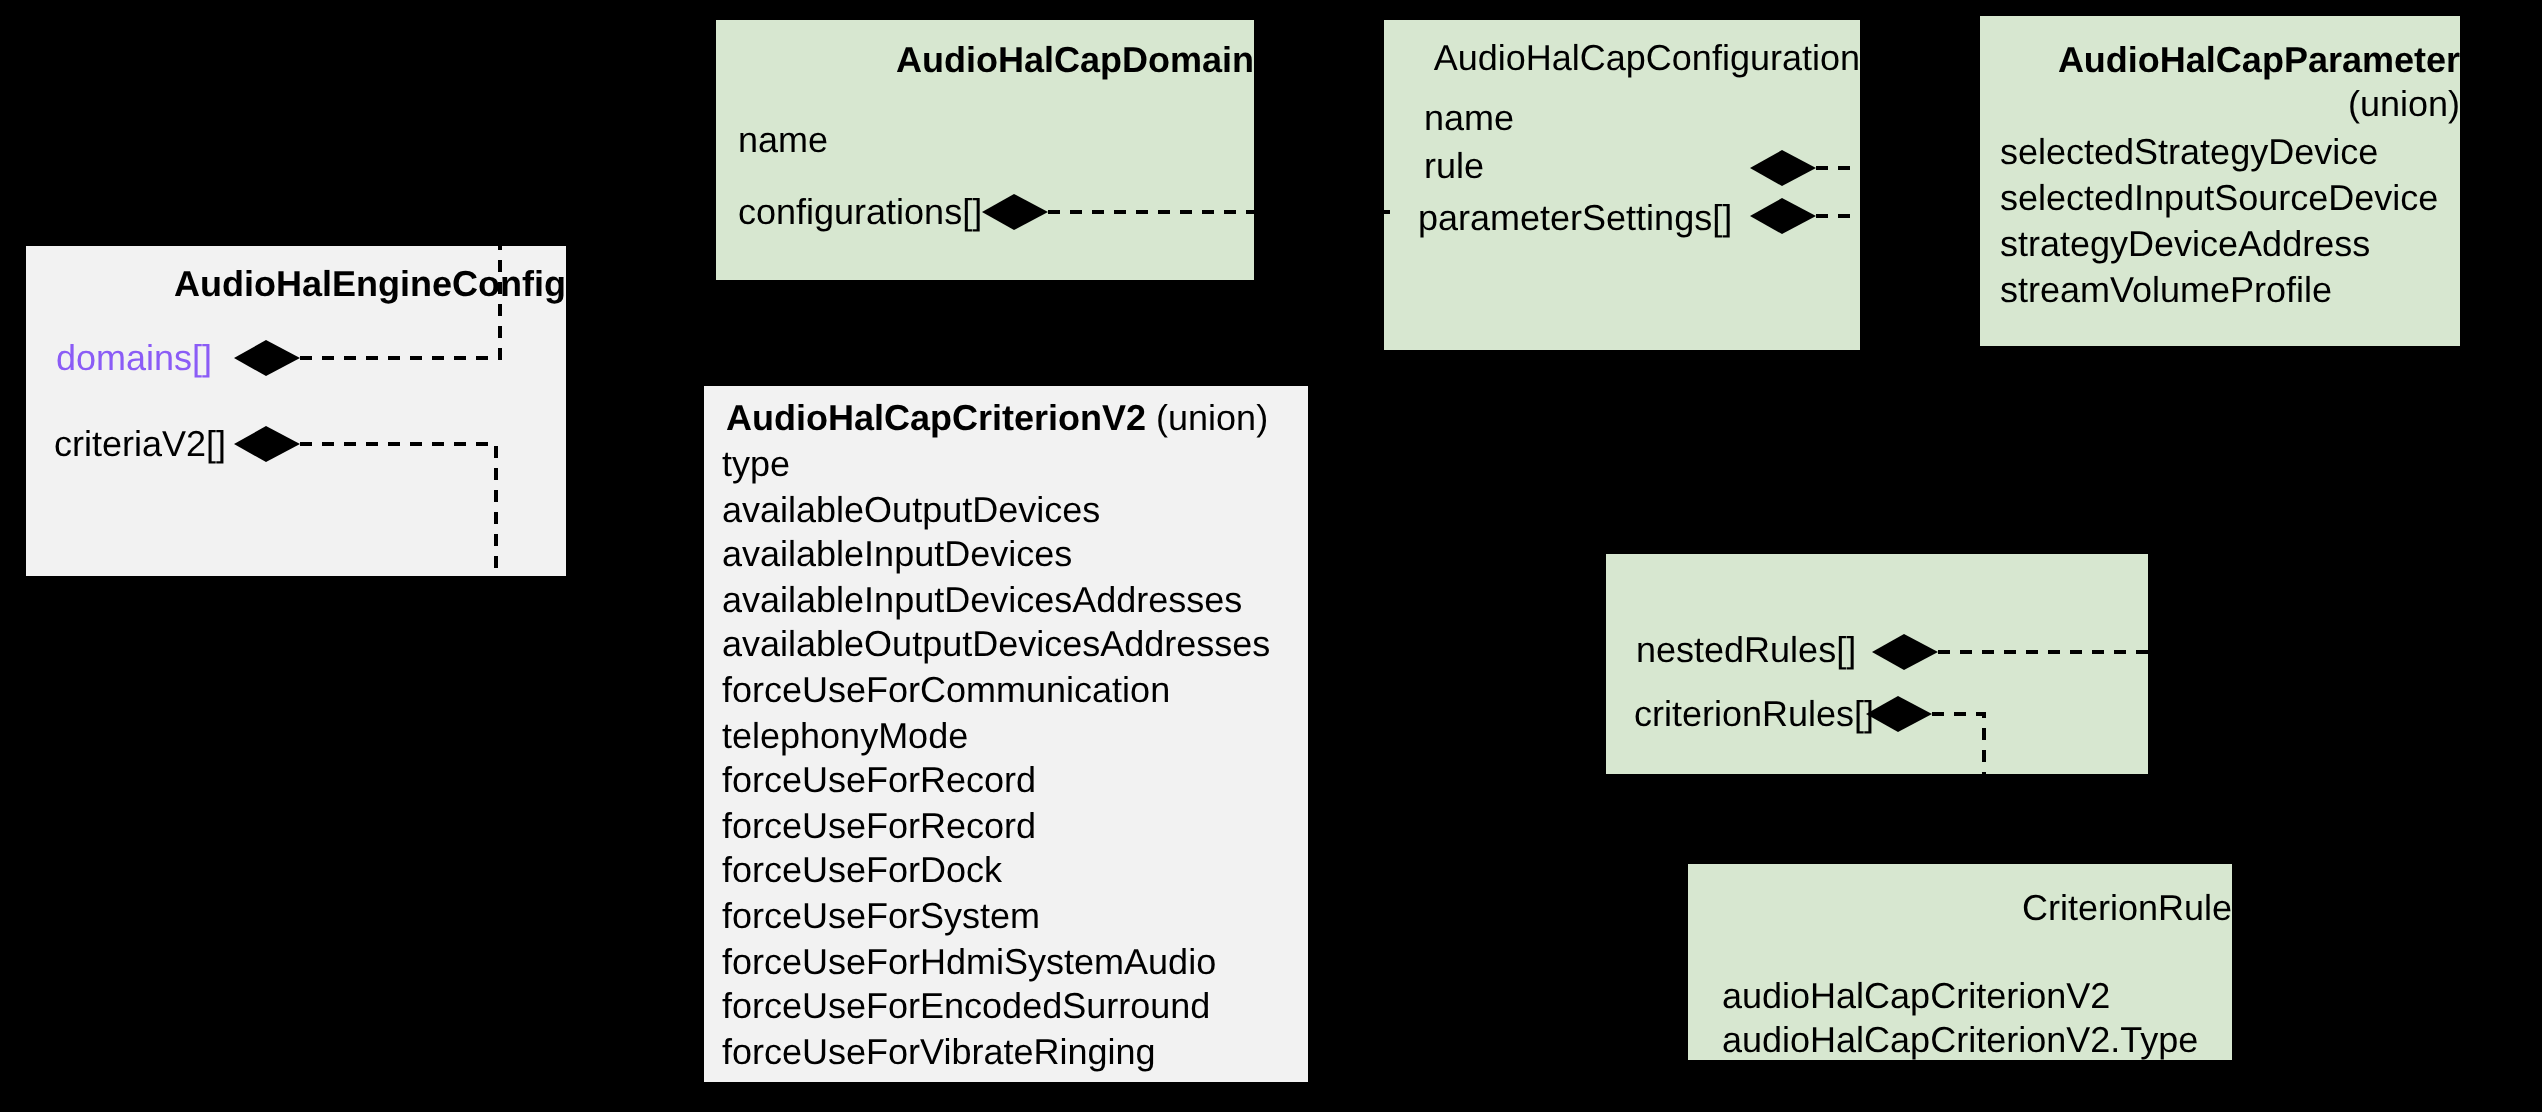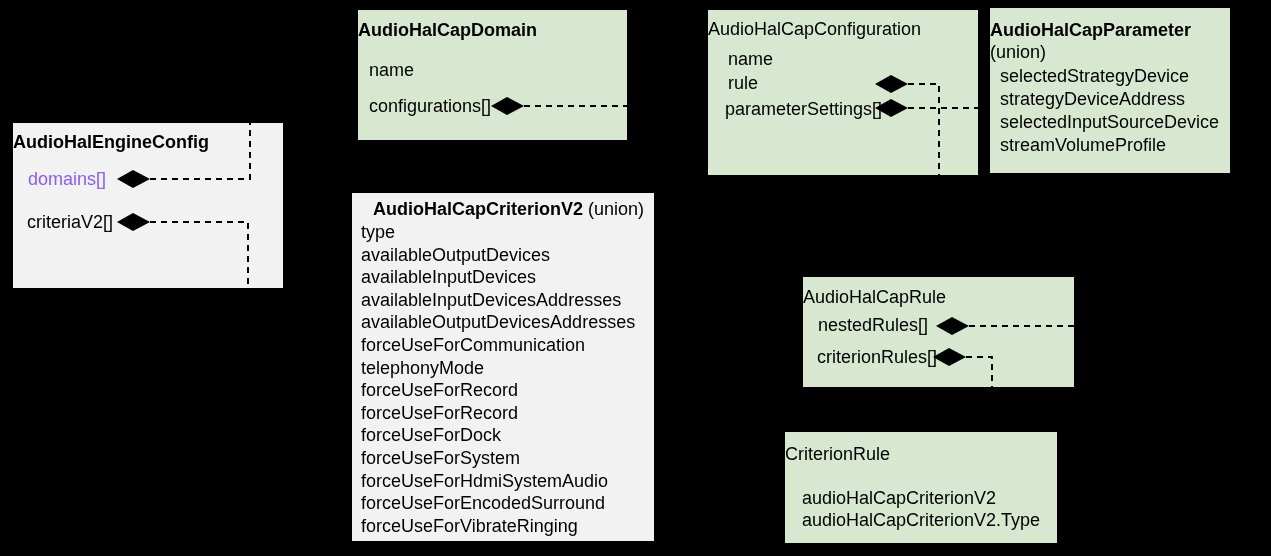--- a/index.html
+++ b/index.html
@@ -3,22 +3,22 @@
 <meta charset="utf-8">
 <style>
   html,body{margin:0;padding:0;background:#000;}
   .stage{
     position:relative;width:1271px;height:556px;background:#000;overflow:hidden;
     font-family:"Liberation Sans",sans-serif;color:#000;
   }
   .box{position:absolute;}
   .green{background:#d7e7d0;}
   .gray{background:#f2f2f2;}
-  .title{position:absolute;left:0;right:0;text-align:left;font-size:18px;white-space:nowrap;}
-  .title.left{text-align:center;}
+  .title{position:absolute;left:0;right:0;text-align:right;font-size:18px;white-space:nowrap;}
+  .title.left{text-align:left;}
   .bold{font-weight:bold;}
   .field{position:absolute;font-size:18px;white-space:nowrap;}
   .link{color:#8b5cf6;}
   .fieldlist{position:absolute;font-size:18px;white-space:nowrap;}
   .fieldlist div{height:22.6px;line-height:22.6px;}
   .plist div{height:23px;line-height:23px;}
   svg.overlay{position:absolute;left:0;top:0;z-index:5;pointer-events:none;}
 </style>
 </head>
 <body>
@@ -31,34 +31,34 @@
     <div class="field link" style="left:15px;top:46px">domains[]</div>
     <div class="field" style="left:14px;top:89px">criteriaV2[]</div>
   </div>
 
   <div class="box green" style="left:358px;top:10px;width:269px;height:130px">
     <div class="title bold" style="top:10px">AudioHalCapDomain</div>
     <div class="field" style="left:11px;top:50px">name</div>
     <div class="field" style="left:11px;top:86px">configurations[]</div>
   </div>
 
-  <div class="box green" style="left:708px;top:10px;width:270px;height:165px">
+  <div class="box green" style="left:692px;top:10px;width:238px;height:165px">
     <div class="title" style="top:9px">AudioHalCapConfiguration</div>
     <div class="field" style="left:20px;top:39px">name</div>
     <div class="field" style="left:20px;top:63px">rule</div>
     <div class="field" style="left:17px;top:89px">parameterSettings[]</div>
   </div>
 
   <div class="box green" style="left:990px;top:8px;width:240px;height:165px">
     <div class="title bold" style="top:12px">AudioHalCapParameter</div>
     <div class="title" style="top:34px">(union)</div>
     <div class="fieldlist plist" style="left:10px;top:57px">
       <div>selectedStrategyDevice</div>
+      <div>selectedInputSourceDevice</div>
       <div>strategyDeviceAddress</div>
-      <div>selectedInputSourceDevice</div>
       <div>streamVolumeProfile</div>
     </div>
   </div>
 
   <div class="box gray" style="left:352px;top:193px;width:302px;height:348px">
     <div class="title left" style="left:11px;top:6px"><span class="bold">AudioHalCapCriterionV2</span><span> (union)</span></div>
     <div class="fieldlist" style="left:9px;top:28px">
       <div>type</div>
       <div>availableOutputDevices</div>
       <div>availableInputDevices</div>
@@ -70,26 +70,25 @@
       <div>forceUseForRecord</div>
       <div>forceUseForDock</div>
       <div>forceUseForSystem</div>
       <div>forceUseForHdmiSystemAudio</div>
       <div>forceUseForEncodedSurround</div>
       <div>forceUseForVibrateRinging</div>
     </div>
   </div>
 
   <div class="box green" style="left:803px;top:277px;width:271px;height:110px">
-    <div class="title" style="top:10px">AudioHalCapRule</div>
     <div class="field" style="left:15px;top:38px">nestedRules[]</div>
     <div class="field" style="left:14px;top:70px">criterionRules[]</div>
   </div>
 
-  <div class="box green" style="left:785px;top:432px;width:272px;height:111px">
+  <div class="box green" style="left:844px;top:432px;width:272px;height:98px">
     <div class="title" style="top:12px">CriterionRule</div>
     <div class="field" style="left:17px;top:56px">audioHalCapCriterionV2</div>
     <div class="field" style="left:17px;top:78px">audioHalCapCriterionV2.Type</div>
   </div>
 
   <svg class="overlay" width="1271" height="556" viewBox="0 0 1271 556">
     <g stroke="#000" stroke-width="2" stroke-dasharray="6 5" fill="none">
       <path d="M150,179 H250 V75 H358"></path>
       <path d="M150,222 H248 V365 H352"></path>
       <path d="M524,106 H700"></path>

